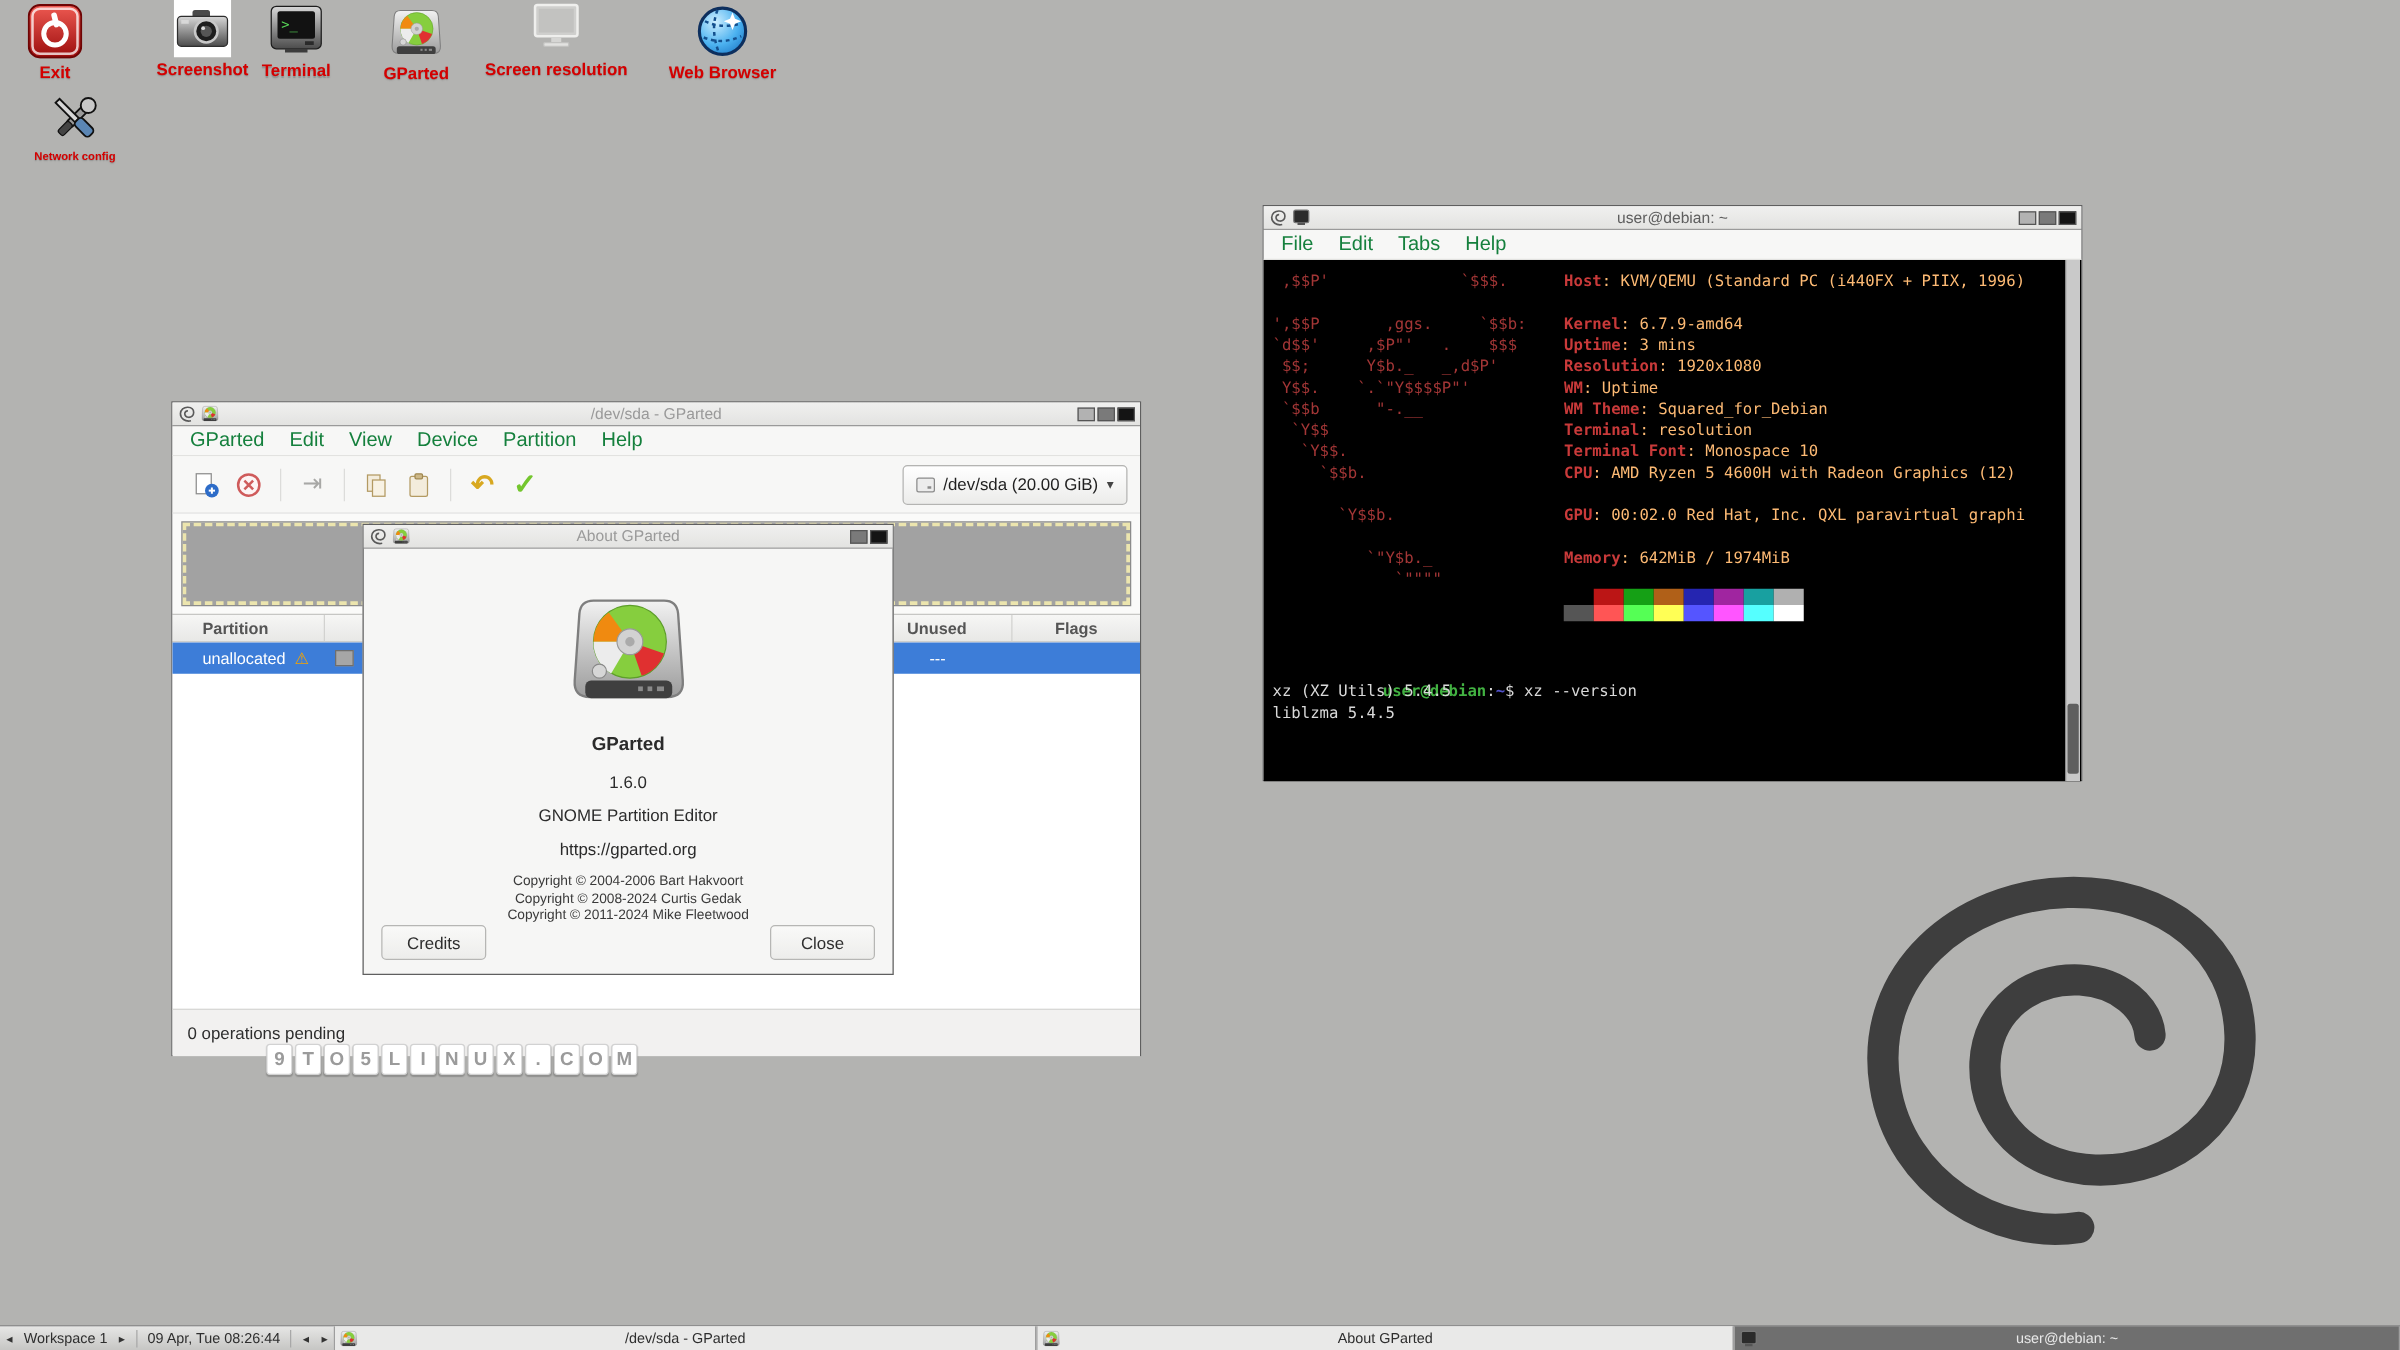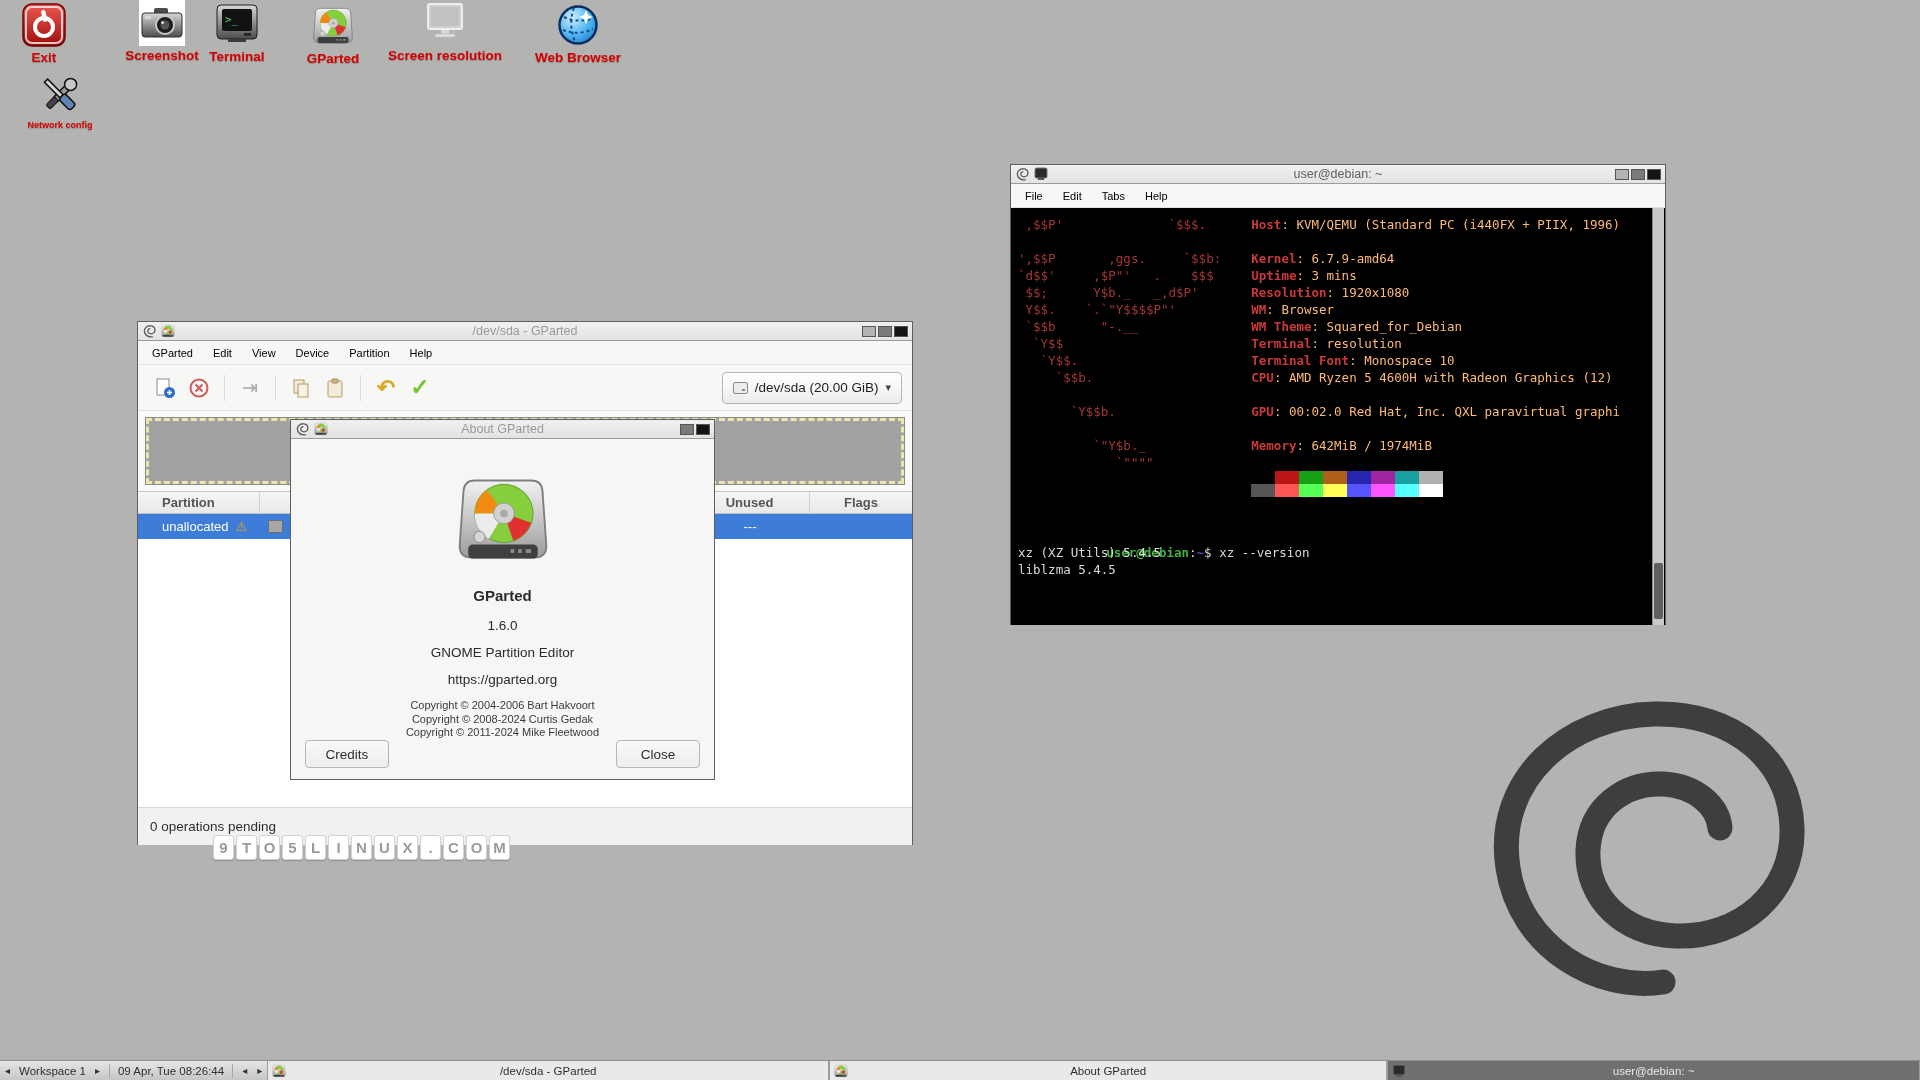--- a/index.html
+++ b/index.html
@@ -17,21 +17,21 @@
   .win { position:absolute; background:#f4f4f3; border:1px solid #5f5f5f; }
   .titlebar { height:19px; background:linear-gradient(#f0f0ef,#e3e3e1); border-bottom:1px solid #9a9a9a;
               display:flex; align-items:center; padding:0 4px; position:relative; }
   .titlebar .ticons { display:flex; gap:4px; align-items:center; }
   .titlebar .ttext { position:absolute; left:0; right:0; text-align:center; font-size:12.5px; color:#9a9a9a; pointer-events:none; }
   .titlebar .ttext.dark { color:#5e5e5e; }
   .wbtns { margin-left:auto; display:flex; gap:2px; z-index:2; }
   .wbtn { width:14px; height:11px; border:1px solid #555; }
   .wbtn.b1 { background:#b2b2b2; } .wbtn.b2 { background:#7a7a7a; } .wbtn.b3 { background:#141414; }
   .menubar { height:24px; background:#f7f7f6; border-bottom:1px solid #e2e2e0; display:flex; align-items:center; padding-left:4px; }
-  .menubar .mi { font-size:11px; color:#000000; padding:0 10px; line-height:24px; }
+  .menubar .mi { font-size:16px; color:#15803d; padding:0 10px; line-height:24px; }
 
   
   #gparted-win { left:137px; top:321px; width:776px; height:524px; }
   .toolbar { height:46px; background:#f7f7f6; border-bottom:1px solid #e0e0de; display:flex; align-items:center; padding:0 10px; }
   .tbtn { width:34px; height:34px; display:flex; align-items:center; justify-content:center; border-radius:3px; }
   .tsep { width:1px; height:26px; background:#dcdcda; margin:0 8px; }
   .glyph { font-size:19px; line-height:1; }
   .combo { margin-left:auto; height:32px; border:1px solid #b4b4b2; border-radius:4px;
            background:linear-gradient(#ffffff,#ececea); display:flex; align-items:center; padding:0 10px; gap:7px; }
   .combo .ctext { font-size:13.5px; color:#1f1f1f; }
@@ -402,21 +402,21 @@
     <span class="mi">Tabs</span>
     <span class="mi">Help</span>
   </div>
   <div class="term-content">
     <div>
         <div class="tl"><span class="art"> ,$$P'              `$$$.      </span><span class="lb">Host</span><span class="tx">: KVM/QEMU (Standard PC (i440FX + PIIX, 1996)</span></div>
         <div class="tl"> </div>
         <div class="tl"><span class="art">',$$P       ,ggs.     `$$b:    </span><span class="lb">Kernel</span><span class="tx">: 6.7.9-amd64</span></div>
         <div class="tl"><span class="art">`d$$'     ,$P"'   .    $$$     </span><span class="lb">Uptime</span><span class="tx">: 3 mins</span></div>
         <div class="tl"><span class="art"> $$;      Y$b._   _,d$P'       </span><span class="lb">Resolution</span><span class="tx">: 1920x1080</span></div>
-        <div class="tl"><span class="art"> Y$$.    `.`"Y$$$$P"'          </span><span class="lb">WM</span><span class="tx">: Browser</span></div>
+        <div class="tl"><span class="art"> Y$$.    `.`"Y$$$$P"'          </span><span class="lb">WM</span><span class="tx">: Uptime</span></div>
         <div class="tl"><span class="art"> `$$b      "-.__               </span><span class="lb">WM Theme</span><span class="tx">: Squared_for_Debian</span></div>
         <div class="tl"><span class="art">  `Y$$                         </span><span class="lb">Terminal</span><span class="tx">: resolution</span></div>
         <div class="tl"><span class="art">   `Y$$.                       </span><span class="lb">Terminal Font</span><span class="tx">: Monospace 10</span></div>
         <div class="tl"><span class="art">     `$$b.                     </span><span class="lb">CPU</span><span class="tx">: AMD Ryzen 5 4600H with Radeon Graphics (12)</span></div>
         <div class="tl"> </div>
         <div class="tl"><span class="art">       `Y$$b.                  </span><span class="lb">GPU</span><span class="tx">: 00:02.0 Red Hat, Inc. QXL paravirtual graphi</span></div>
         <div class="tl"> </div>
         <div class="tl"><span class="art">          `"Y$b._              </span><span class="lb">Memory</span><span class="tx">: 642MiB / 1974MiB</span></div>
         <div class="tl"><span class="art">             `""""             </span></div>
       </div>

